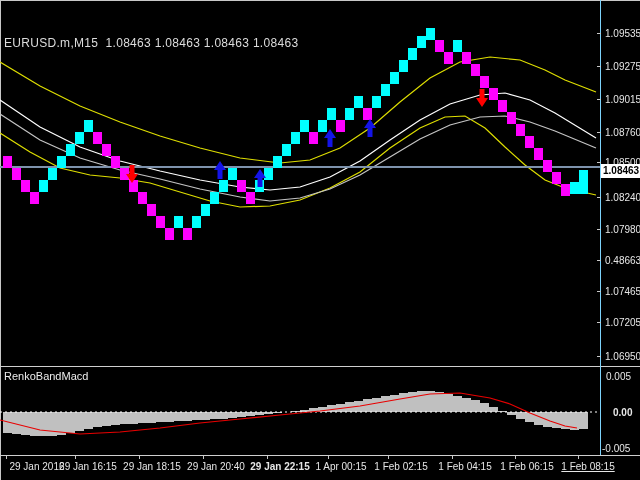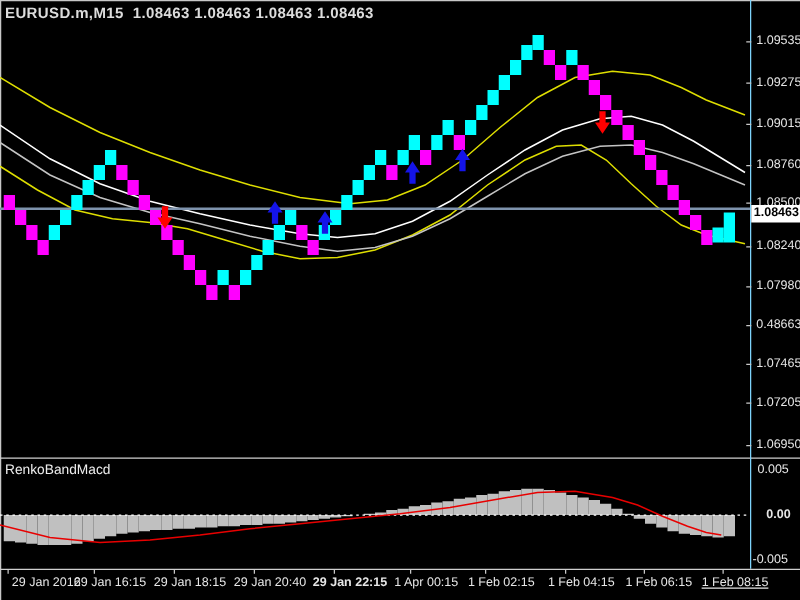--- a/index.html
+++ b/index.html
@@ -1,22 +1,22 @@
 <!DOCTYPE html>
 <html><head>
 <meta charset="utf-8">
 <style>
   html,body{margin:0;padding:0;background:#000;}
   #screen{position:relative;width:640px;height:480px;background:#000;overflow:hidden;
           font-family:"Liberation Sans",sans-serif;}
   .edge{position:absolute;background:#c8c8c8;}
   #top-edge{left:0;top:0;width:640px;height:1px;}
   #left-edge{left:0;top:0;width:1px;height:480px;}
-  .hdr{position:absolute;left:4px;color:#dcdcdc;font-size:12px;font-weight:bold;
-       white-space:pre;letter-spacing:.3px;}
+  .hdr{position:absolute;left:4px;color:#dcdcdc;font-size:12px;font-weight:normal;
+       white-space:pre;letter-spacing:.3px;margin-top:33px;}
   #hdr1{top:3px;}
   #hdr2{top:17px;}
   #main-canvas{position:absolute;left:0;top:0;}
   #macd-canvas{position:absolute;left:0;top:368px;}
   #sep-mid{position:absolute;left:0;top:366px;width:640px;height:1px;background:#cfcfcf;}
   #sep-bot{position:absolute;left:0;top:455px;width:640px;height:1px;background:#cfcfcf;}
   #price-axis{position:absolute;left:600px;top:0;width:40px;height:455px;
               border-left:1px solid #7dd3fc;}
   .plab{position:absolute;left:4px;transform:translateY(-50%);color:#e6e6e6;font-size:10px;white-space:nowrap;}
   .ptick{position:absolute;left:-4px;width:4px;height:1px;background:#c8c8c8;}

